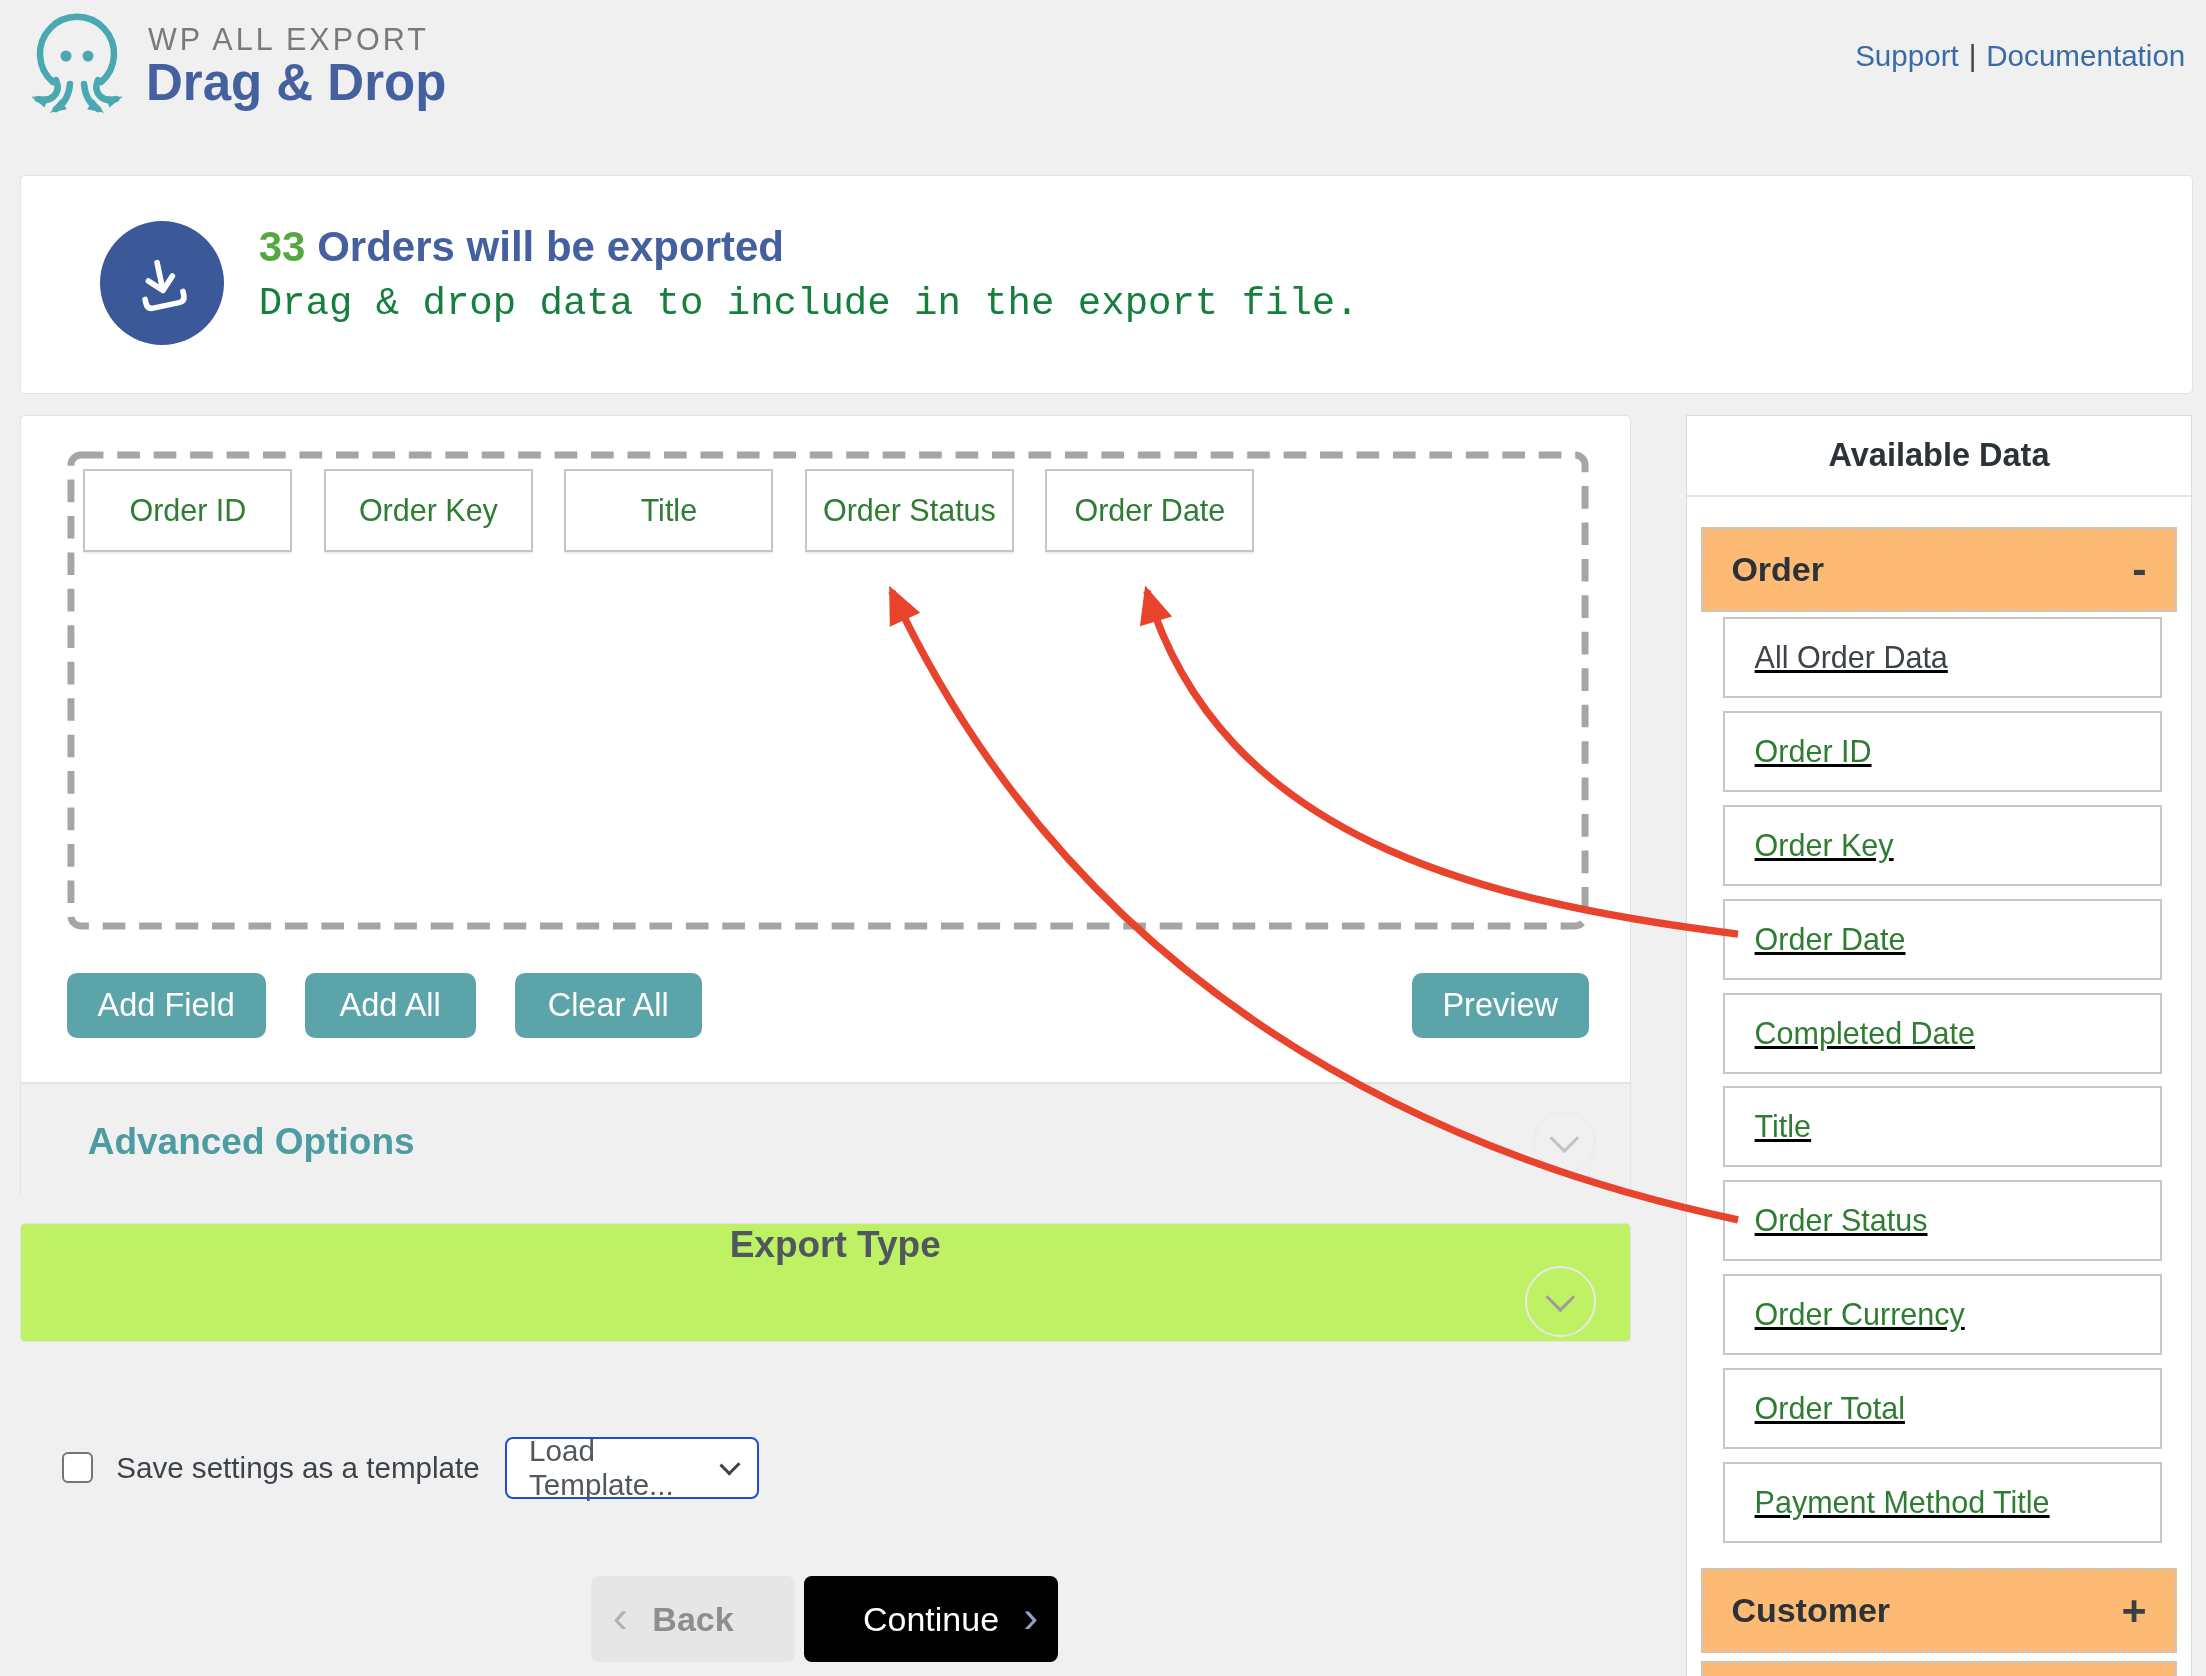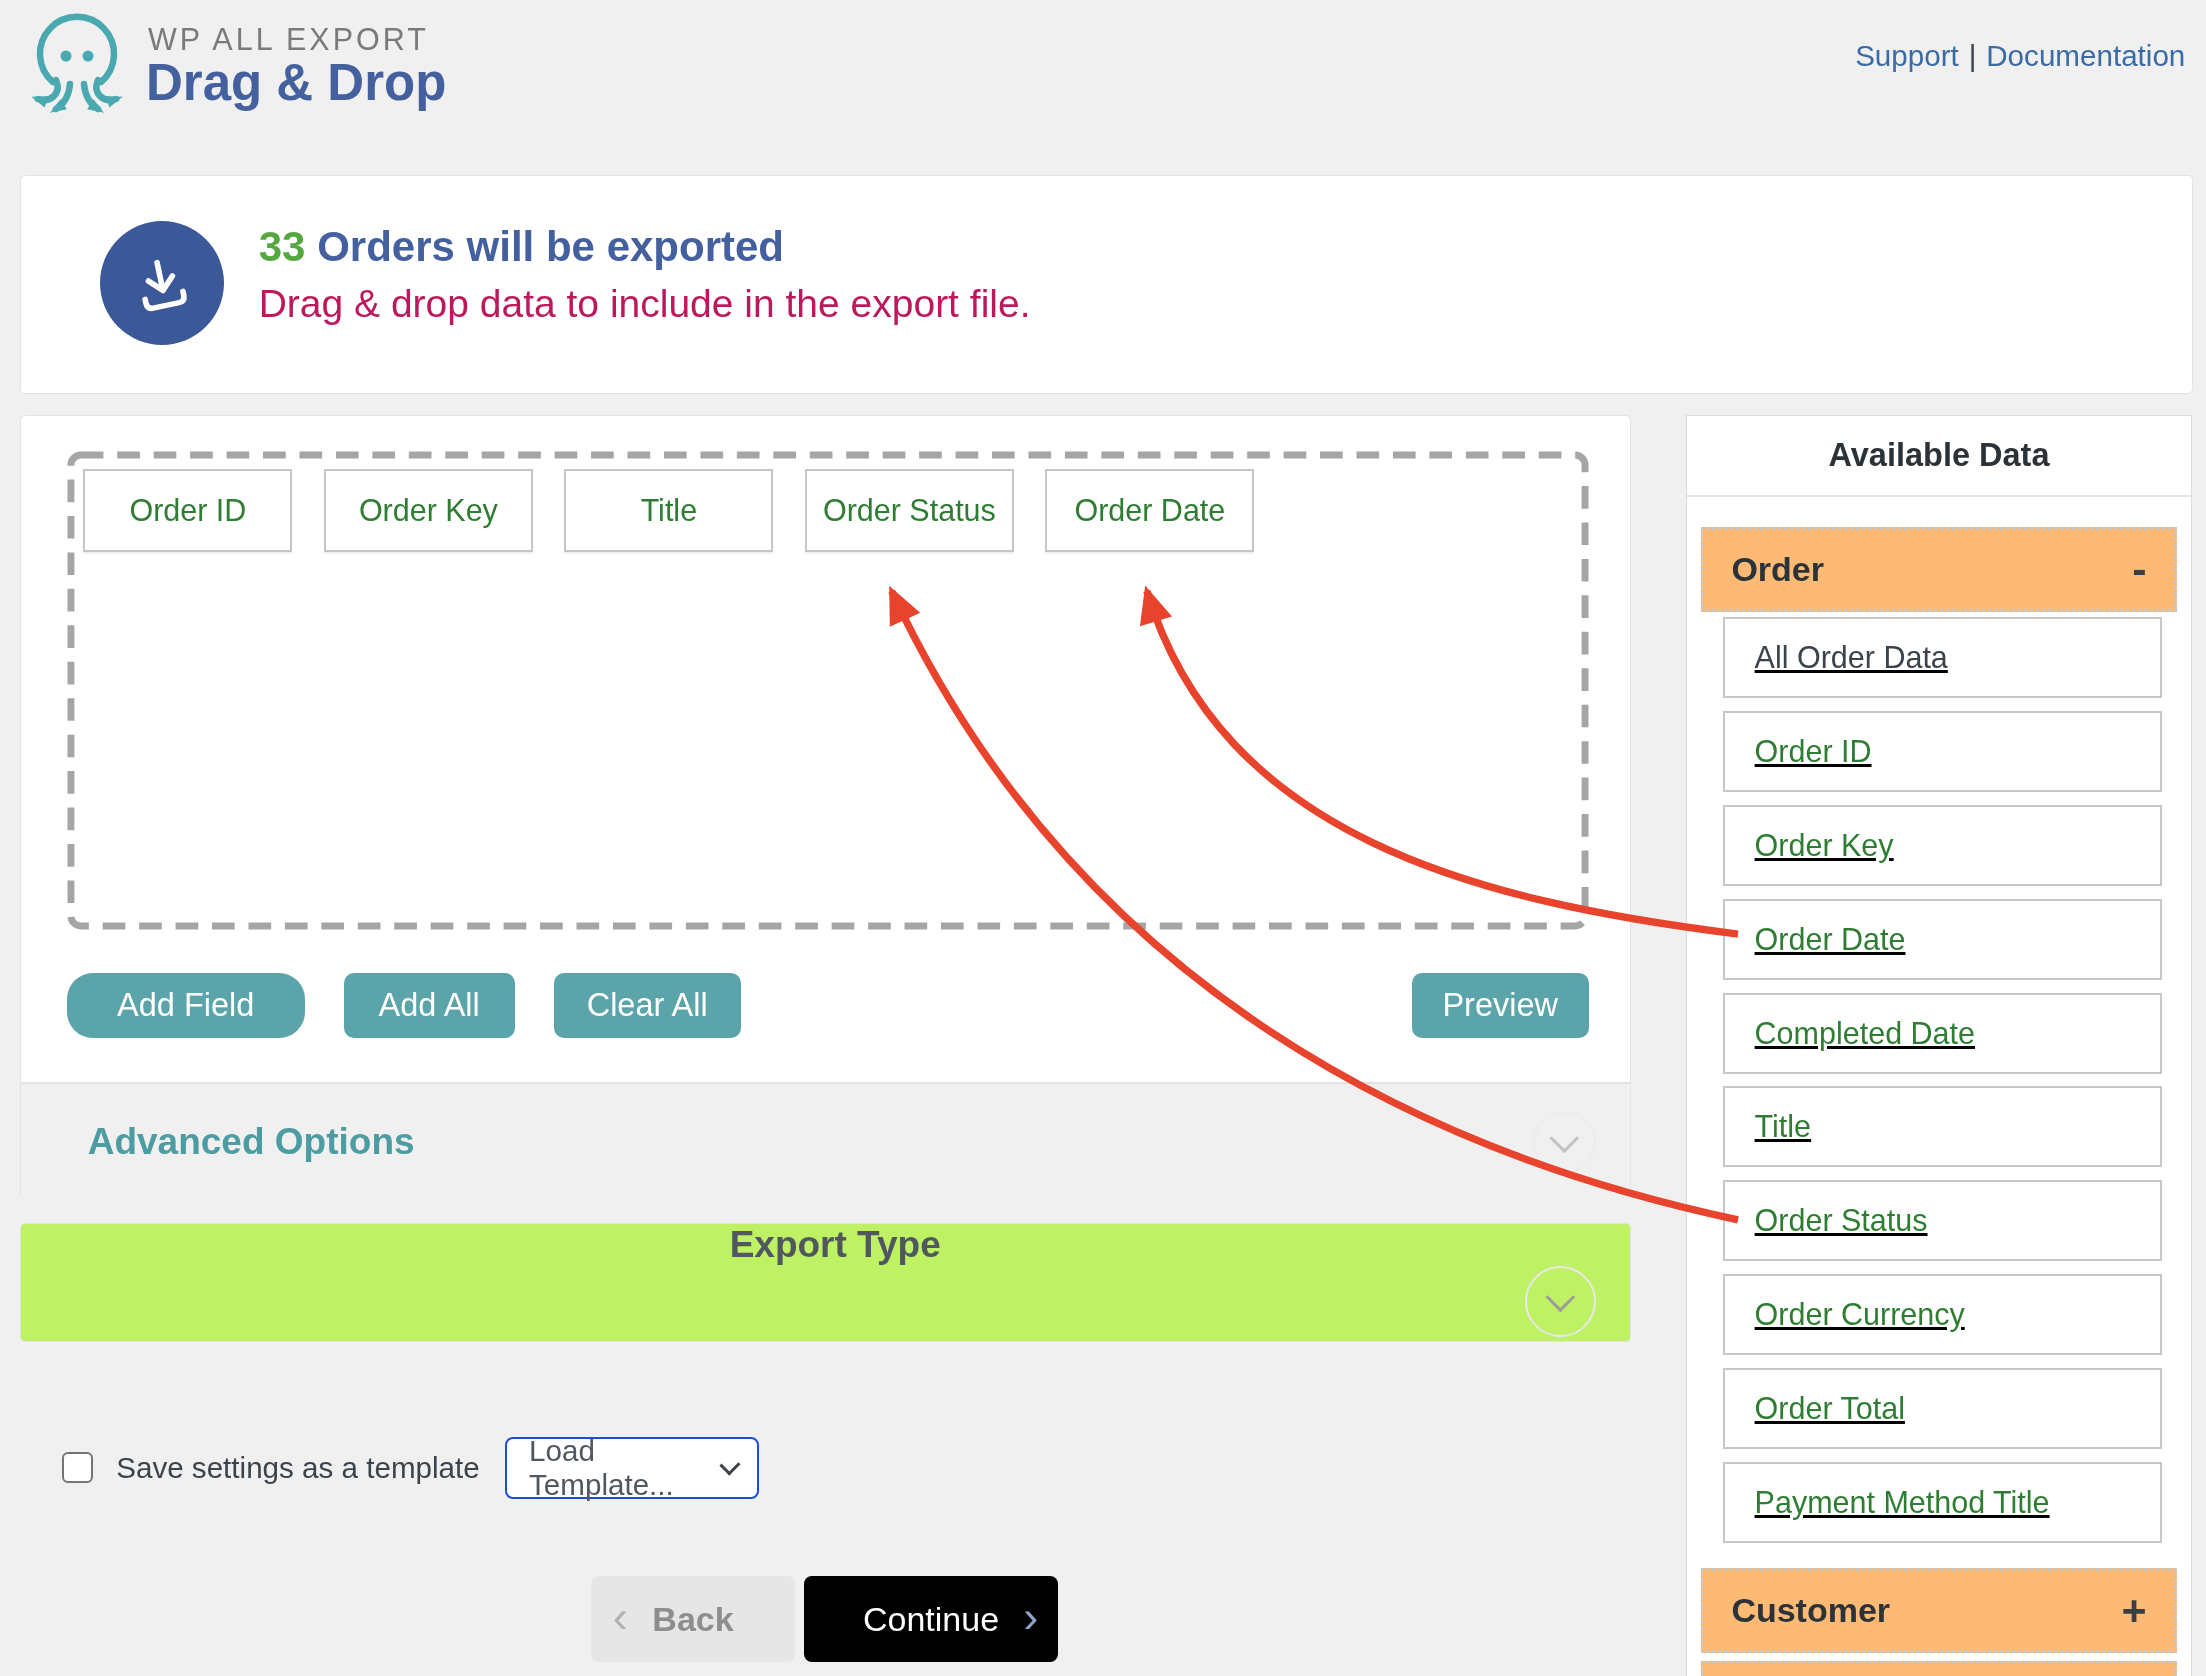--- a/index.html
+++ b/index.html
@@ -16,35 +16,35 @@
   .top-links .sep{color:#3c434a;margin:0 9.9px;}
 
   
   .summary-card{position:absolute;left:19.7px;top:175px;width:2171px;height:217px;background:#fff;
     border:1px solid #e3e3e5;border-radius:4.9px;}
   .dl-badge{position:absolute;left:79px;top:45px;width:124px;height:124px;border-radius:50%;
     background:#3b5998;display:flex;align-items:center;justify-content:center;}
   .dl-badge svg{transform:rotate(-12deg);}
   .headline{position:absolute;left:238px;top:47px;font-size:42px;font-weight:bold;color:#44609e;}
   .headline .count{color:#55a83f;margin-right:11.8px;}
-  .subtitle{position:absolute;left:238px;top:106px;font-size:39px;font-weight:500;color:#be185d;}
+  .subtitle{position:absolute;left:238px;top:106px;font-size:39px;font-weight:500;color:#15803d;font-family:Liberation Mono, monospace;}
 
   
   .main-card{position:absolute;left:19.7px;top:415px;width:1611px;height:784px;background:#fff;
     border:1px solid #e3e3e5;border-radius:4.9px;box-sizing:border-box;}
   .dropzone{position:absolute;left:46px;top:35px;width:1522px;height:479px;}
   .dropzone svg{position:absolute;left:0;top:0;}
   .chips{position:absolute;left:16.7px;top:17.7px;display:flex;gap:31.5px;}
   .chip{width:205px;height:79px;background:#fff;border:2px solid #c5c5c5;display:flex;
     align-items:center;justify-content:center;font-size:30.5px;color:#2f7d32;
     box-shadow:0 2px 0 rgba(0,0,0,0.06);cursor:grab;}
   .btn-row{position:absolute;left:46px;top:557px;width:1522px;display:flex;gap:39px;}
   .btn{height:65px;border:none;border-radius:9.9px;background:#5ba4a9;color:#fff;font-size:32.5px;
     font-family:"Liberation Sans",sans-serif;cursor:pointer;}
-  .btn.add-field{width:238px;border-radius:26px;}
+  .btn.add-field{width:199px;}
   .btn.add-all{width:171px;}
   .btn.clear-all{width:187px;}
   .btn.preview{width:177px;margin-left:auto;}
   .advanced{position:absolute;left:0;right:0;top:666px;height:118px;background:#f0f0f1;
     border-top:2px solid #e2e2e2;border-radius:0 0 4.9px 4.9px;display:flex;align-items:center;
     padding:0 34px 0 67px;box-sizing:border-box;}
   .advanced-label{font-size:37px;font-weight:bold;color:#4c9ca2;}
   .chev-circle{margin-left:auto;width:59px;height:59px;border-radius:50%;border:2px solid #ececec;
     background:transparent;display:flex;align-items:center;justify-content:center;cursor:pointer;}
   .chev{width:17.7px;height:17.7px;border-right:3.9px solid #c3c3c3;border-bottom:3.9px solid #c3c3c3;

